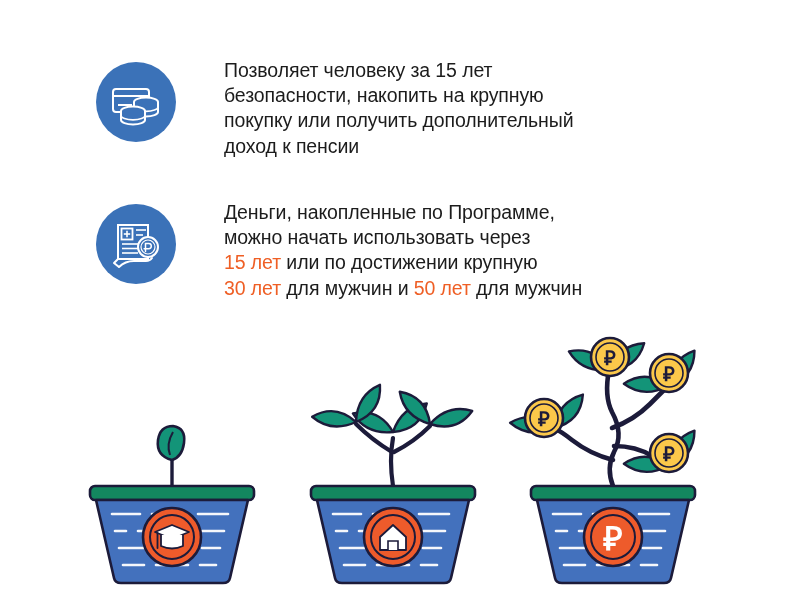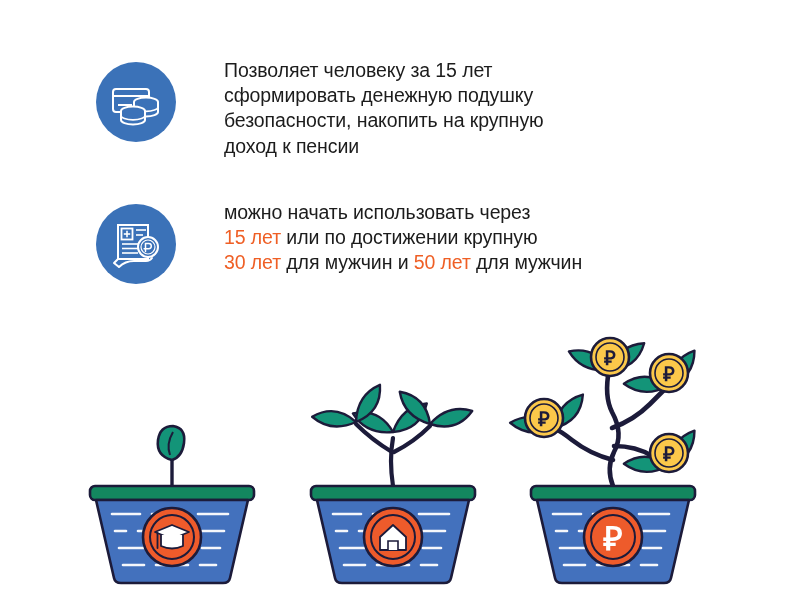--- a/index.html
+++ b/index.html
@@ -80,22 +80,22 @@
         <path d="M38 45 a12 4.4 0 0 0 24 0" fill="none" stroke="#ffffff" stroke-width="1.6"></path>
 
         <ellipse cx="37" cy="49" rx="12" ry="4.4" fill="#3b72b8" stroke="#ffffff" stroke-width="2"></ellipse>
         <path d="M25 49 v9 a12 4.4 0 0 0 24 0 v-9" fill="#3b72b8" stroke="#ffffff" stroke-width="2"></path>
         <path d="M25 53.5 a12 4.4 0 0 0 24 0" fill="none" stroke="#ffffff" stroke-width="1.6"></path>
       </svg>
     </div>
 
     <div class="info-text">
       <span class="line"><span>Позволяет человеку за 15 лет</span></span>
-      <span class="line"><span>сформировать денежную подушку</span></span>
       <span class="line"><span>безопасности, накопить на крупную</span></span>
+      <span class="line"><span>покупку или получить дополнительный</span></span>
       <span class="line"><span>доход к пенсии</span></span>
     </div>
   </div>
 
   <div class="info-row" id="row-2">
 
     <div class="icon-badge">
       <svg width="80" height="80" viewBox="0 0 80 80" aria-hidden="true">
 
         <path d="M22 21 h30 v34 h-30 z" fill="none" stroke="#ffffff" stroke-width="2"></path>
@@ -114,20 +114,21 @@
         <circle cx="52" cy="43" r="7" fill="none" stroke="#ffffff" stroke-width="1.2"></circle>
         <path d="M49.5 47.5 v-8 h3.2 a2.6 2.6 0 0 1 0 5.2 h-4.6" fill="none" stroke="#ffffff" stroke-width="1.5" stroke-linecap="round"></path>
 
         <path d="M23 63 q6 -6 15 -6 h12 q4 0 6 -3" fill="none" stroke="#ffffff" stroke-width="2" stroke-linecap="round"></path>
         <path d="M23 63 l-5 -4 l5 -5" fill="none" stroke="#ffffff" stroke-width="2" stroke-linejoin="round"></path>
         <path d="M22 55 h8" fill="none" stroke="#ffffff" stroke-width="2" stroke-linecap="round"></path>
       </svg>
     </div>
 
     <div class="info-text">
+      <span class="line"><span>Деньги, накопленные по Программе,</span></span>
       <span class="line"><span>можно начать использовать через</span></span>
       <span class="line"><span class="hl">15 лет</span><span> или по достижении крупную</span></span>
       <span class="line"><span class="hl">30 лет</span><span> для мужчин и </span><span class="hl">50 лет</span><span> для мужчин</span></span>
     </div>
   </div>
 
   <div id="scene">
     <svg width="800" height="300" viewBox="0 0 800 300" aria-hidden="true">
       <defs>
 

